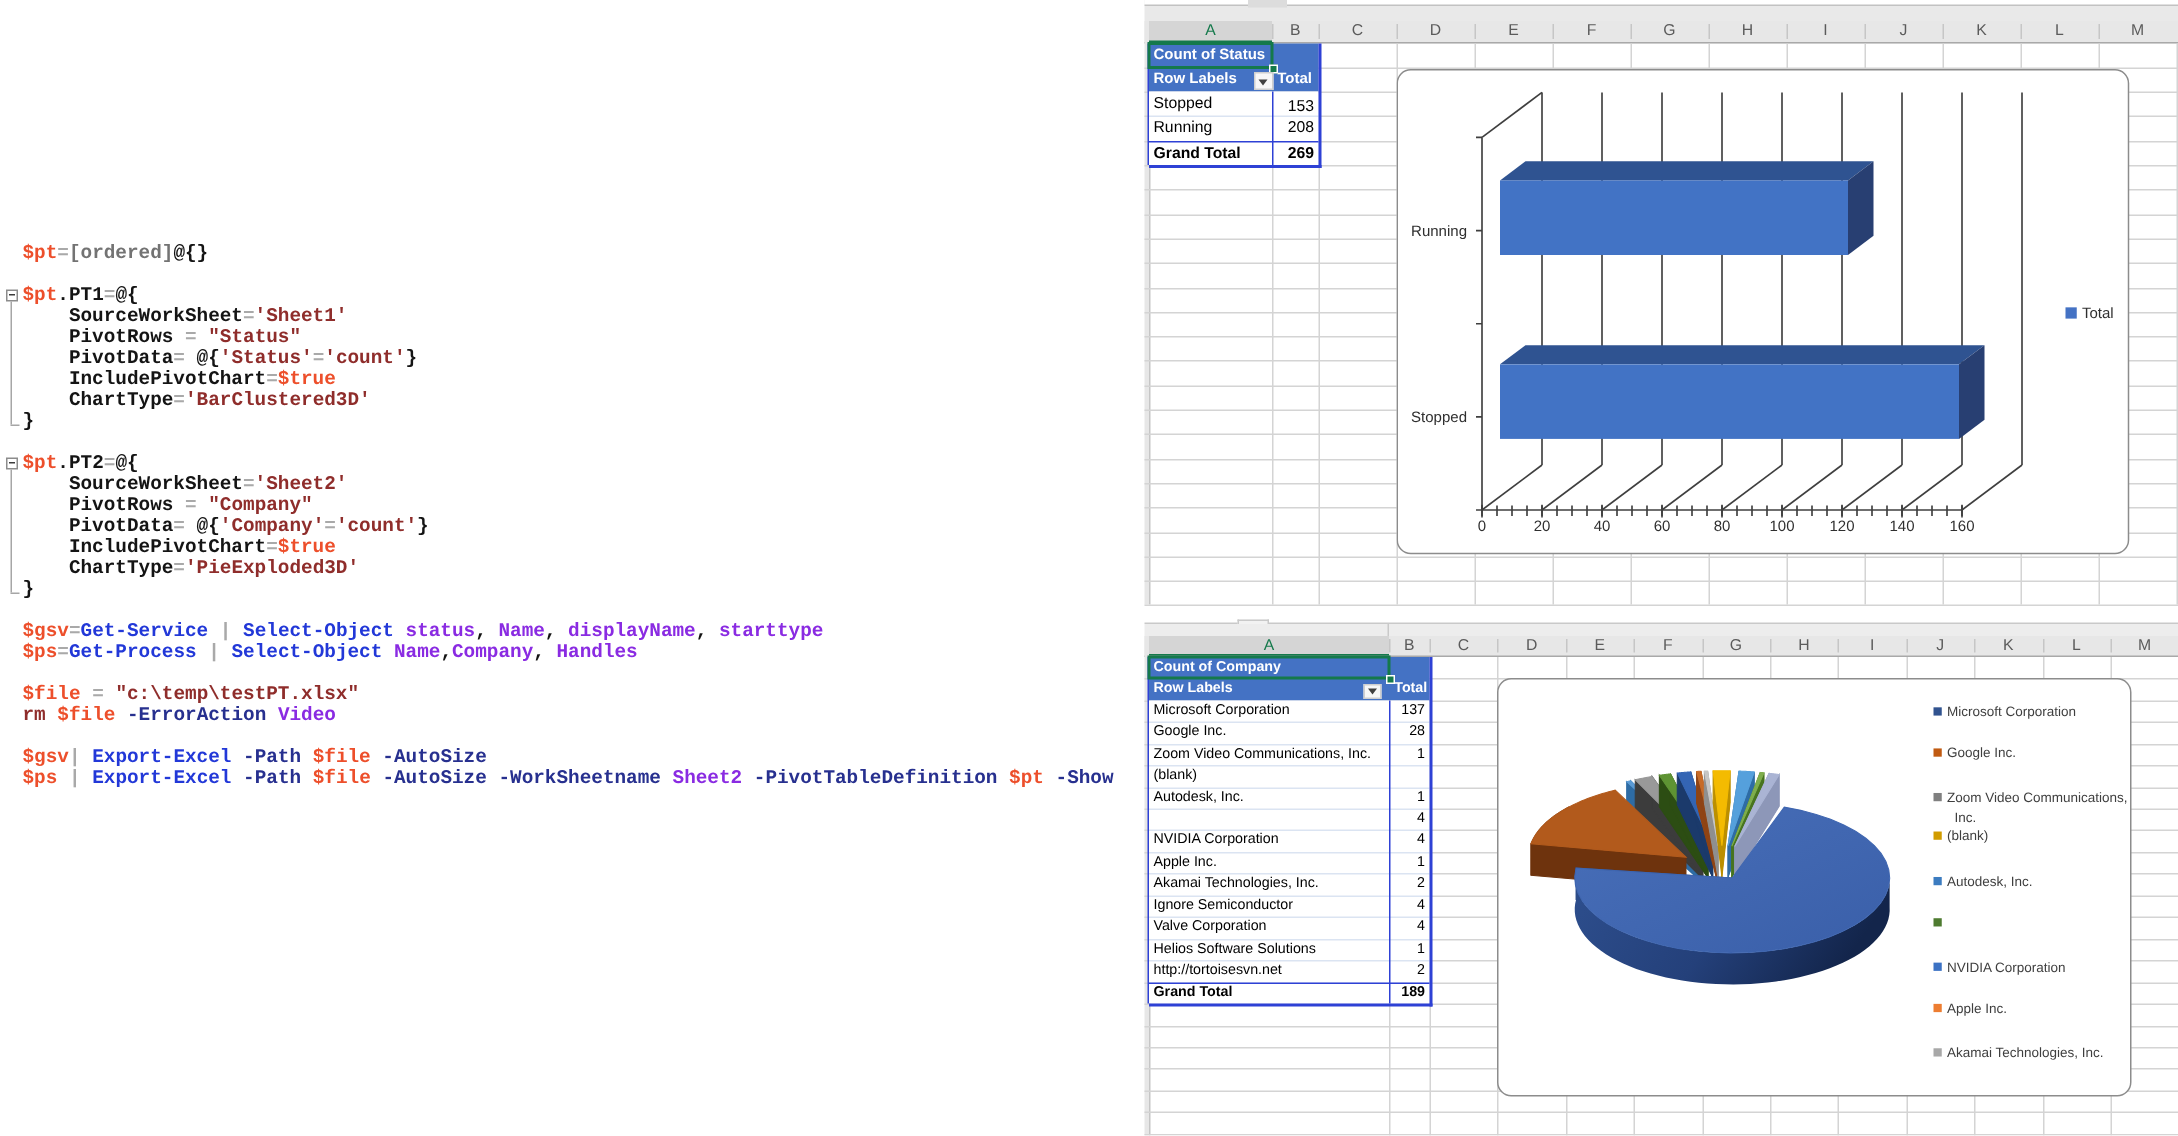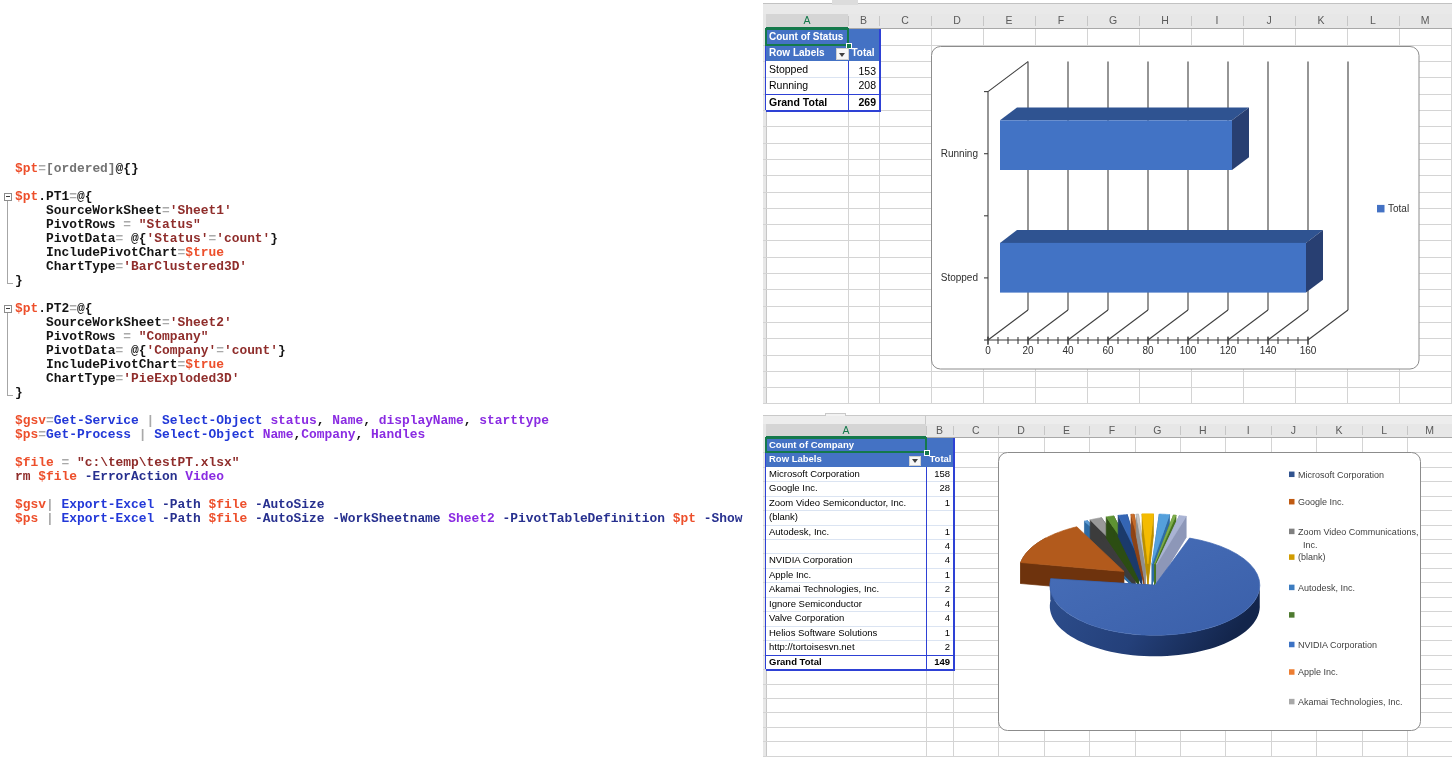--- a/index.html
+++ b/index.html
@@ -267,25 +267,25 @@
 <div style="position:absolute;left:1270.8px;top:437.8px;width:1.0px;height:319.2px;background:#d4d4d4;"></div>
 <div style="position:absolute;left:1316.2px;top:437.8px;width:1.0px;height:319.2px;background:#d4d4d4;"></div>
 <div style="position:absolute;left:1361.6px;top:437.8px;width:1.0px;height:319.2px;background:#d4d4d4;"></div>
 <div style="position:absolute;left:1407.0px;top:437.8px;width:1.0px;height:319.2px;background:#d4d4d4;"></div>
 <div style="position:absolute;left:766.0px;top:437.8px;width:187.0px;height:28.9px;background:#4472c4;"></div>
 <div style="position:absolute;left:766.0px;top:466.7px;width:187.0px;height:202.3px;background:#fff;"></div>
 <div style="position:absolute;left:769.0px;top:437.8px;width:150.0px;height:14.4px;line-height:14.4px;color:#fff;font-weight:bold;font-size:9.5px;">Count of Company</div>
 <div style="position:absolute;left:769.0px;top:452.2px;width:150.0px;height:14.4px;line-height:14.4px;color:#fff;font-weight:bold;font-size:9.5px;">Row Labels</div>
 <div style="position:absolute;left:929.5px;top:452.2px;width:30.0px;height:14.4px;line-height:14.4px;color:#fff;font-weight:bold;font-size:9.5px;">Total</div>
 <div style="position:absolute;left:769.0px;top:466.7px;width:170.0px;height:14.4px;line-height:14.4px;color:#000;font-weight:normal;font-size:9.5px;">Microsoft Corporation</div>
-<div style="position:absolute;left:926.0px;top:466.7px;width:24.0px;height:14.4px;line-height:14.4px;color:#000;font-weight:normal;font-size:9.5px;text-align:right;">158</div>
+<div style="position:absolute;left:926.0px;top:466.7px;width:24.0px;height:14.4px;line-height:14.4px;color:#000;font-weight:normal;font-size:9.5px;text-align:right;">137</div>
 <div style="position:absolute;left:769.0px;top:481.1px;width:170.0px;height:14.4px;line-height:14.4px;color:#000;font-weight:normal;font-size:9.5px;">Google Inc.</div>
 <div style="position:absolute;left:926.0px;top:481.1px;width:24.0px;height:14.4px;line-height:14.4px;color:#000;font-weight:normal;font-size:9.5px;text-align:right;">28</div>
 <div style="position:absolute;left:766.0px;top:481.1px;width:187.0px;height:1.0px;background:#dbe4f2;"></div>
-<div style="position:absolute;left:769.0px;top:495.6px;width:170.0px;height:14.4px;line-height:14.4px;color:#000;font-weight:normal;font-size:9.5px;">Zoom Video Semiconductor, Inc.</div>
+<div style="position:absolute;left:769.0px;top:495.6px;width:170.0px;height:14.4px;line-height:14.4px;color:#000;font-weight:normal;font-size:9.5px;">Zoom Video Communications, Inc.</div>
 <div style="position:absolute;left:926.0px;top:495.6px;width:24.0px;height:14.4px;line-height:14.4px;color:#000;font-weight:normal;font-size:9.5px;text-align:right;">1</div>
 <div style="position:absolute;left:766.0px;top:495.6px;width:187.0px;height:1.0px;background:#dbe4f2;"></div>
 <div style="position:absolute;left:769.0px;top:510.1px;width:170.0px;height:14.4px;line-height:14.4px;color:#000;font-weight:normal;font-size:9.5px;">(blank)</div>
 <div style="position:absolute;left:766.0px;top:510.1px;width:187.0px;height:1.0px;background:#dbe4f2;"></div>
 <div style="position:absolute;left:769.0px;top:524.5px;width:170.0px;height:14.4px;line-height:14.4px;color:#000;font-weight:normal;font-size:9.5px;">Autodesk, Inc.</div>
 <div style="position:absolute;left:926.0px;top:524.5px;width:24.0px;height:14.4px;line-height:14.4px;color:#000;font-weight:normal;font-size:9.5px;text-align:right;">1</div>
 <div style="position:absolute;left:766.0px;top:524.5px;width:187.0px;height:1.0px;background:#dbe4f2;"></div>
 <div style="position:absolute;left:769.0px;top:539.0px;width:170.0px;height:14.4px;line-height:14.4px;color:#000;font-weight:normal;font-size:9.5px;"></div>
 <div style="position:absolute;left:926.0px;top:539.0px;width:24.0px;height:14.4px;line-height:14.4px;color:#000;font-weight:normal;font-size:9.5px;text-align:right;">4</div>
 <div style="position:absolute;left:766.0px;top:539.0px;width:187.0px;height:1.0px;background:#dbe4f2;"></div>
@@ -304,21 +304,21 @@
 <div style="position:absolute;left:769.0px;top:611.2px;width:170.0px;height:14.4px;line-height:14.4px;color:#000;font-weight:normal;font-size:9.5px;">Valve Corporation</div>
 <div style="position:absolute;left:926.0px;top:611.2px;width:24.0px;height:14.4px;line-height:14.4px;color:#000;font-weight:normal;font-size:9.5px;text-align:right;">4</div>
 <div style="position:absolute;left:766.0px;top:611.2px;width:187.0px;height:1.0px;background:#dbe4f2;"></div>
 <div style="position:absolute;left:769.0px;top:625.6px;width:170.0px;height:14.4px;line-height:14.4px;color:#000;font-weight:normal;font-size:9.5px;">Helios Software Solutions</div>
 <div style="position:absolute;left:926.0px;top:625.6px;width:24.0px;height:14.4px;line-height:14.4px;color:#000;font-weight:normal;font-size:9.5px;text-align:right;">1</div>
 <div style="position:absolute;left:766.0px;top:625.6px;width:187.0px;height:1.0px;background:#dbe4f2;"></div>
 <div style="position:absolute;left:769.0px;top:640.1px;width:170.0px;height:14.4px;line-height:14.4px;color:#000;font-weight:normal;font-size:9.5px;">http://tortoisesvn.net</div>
 <div style="position:absolute;left:926.0px;top:640.1px;width:24.0px;height:14.4px;line-height:14.4px;color:#000;font-weight:normal;font-size:9.5px;text-align:right;">2</div>
 <div style="position:absolute;left:766.0px;top:640.1px;width:187.0px;height:1.0px;background:#dbe4f2;"></div>
 <div style="position:absolute;left:769.0px;top:654.5px;width:170.0px;height:14.4px;line-height:14.4px;color:#000;font-weight:bold;font-size:9.5px;">Grand Total</div>
-<div style="position:absolute;left:926.0px;top:654.5px;width:24.0px;height:14.4px;line-height:14.4px;color:#000;font-weight:bold;font-size:9.5px;text-align:right;">149</div>
+<div style="position:absolute;left:926.0px;top:654.5px;width:24.0px;height:14.4px;line-height:14.4px;color:#000;font-weight:bold;font-size:9.5px;text-align:right;">189</div>
 <div style="position:absolute;left:766.0px;top:654.5px;width:187.0px;height:1.0px;background:#dbe4f2;"></div>
 <div style="position:absolute;left:766.0px;top:654.5px;width:187.0px;height:1.0px;background:#2e41d5;"></div>
 <div style="position:absolute;left:766.0px;top:669.0px;width:189.0px;height:2.0px;background:#2e41d5;"></div>
 <div style="position:absolute;left:765.0px;top:437.8px;width:1.0px;height:231.2px;background:#2e41d5;"></div>
 <div style="position:absolute;left:926.0px;top:466.7px;width:1.0px;height:202.3px;background:#2e41d5;"></div>
 <div style="position:absolute;left:953.0px;top:437.8px;width:2.0px;height:233.2px;background:#2e41d5;"></div>
 <div style="position:absolute;left:765.0px;top:436.8px;width:162.0px;height:16.4px;border:2px solid #14794b;box-sizing:border-box;"></div>
 <div style="position:absolute;left:924.0px;top:450.2px;width:4.0px;height:4.0px;background:#14794b;border:1px solid #fff;"></div>
 <div style="position:absolute;left:909.0px;top:455.5px;width:12.0px;height:10.5px;background:#f7f7f7;border:1px solid #cfcfcf;box-sizing:border-box;"></div>
 <div style="position:absolute;left:912px;top:459px;width:0;height:0;border-left:3px solid transparent;border-right:3px solid transparent;border-top:4px solid #404040;"></div>

